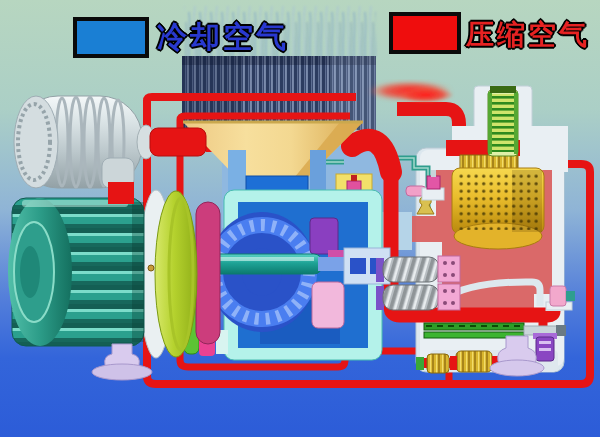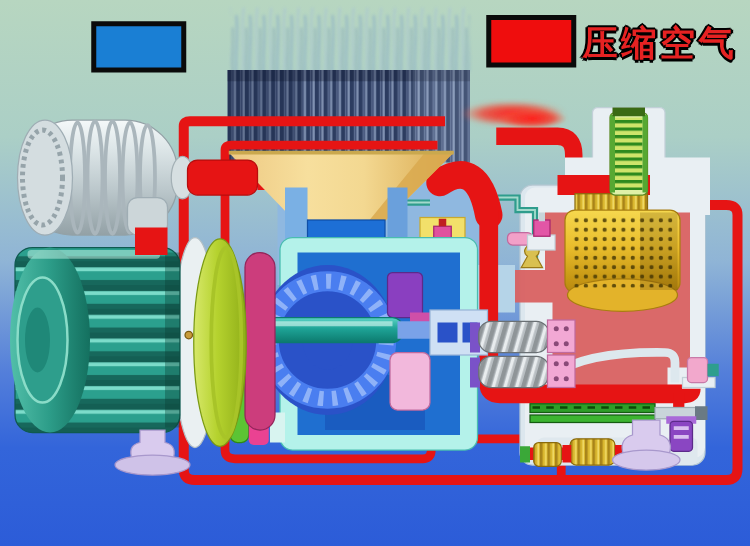--- a/index.html
+++ b/index.html
@@ -339,14 +339,15 @@
 
 <g>
   <path d="M506,336 h22 v12 q10,3 8,13 l-3,6 h-32 l-3,-6 q-2,-10 8,-13 z" fill="#d9cbee" stroke="#a898cc"></path>
   <ellipse cx="517" cy="368" rx="27" ry="8" fill="#d5c8ec" stroke="#a898cc"></ellipse>
 </g>
 
 <rect x="75" y="19" width="72" height="37" fill="#1a7fd4" stroke="#0a0a0a" stroke-width="4"></rect>
 <rect x="391" y="14" width="68" height="38" fill="#ef0d0d" stroke="#0a0a0a" stroke-width="4"></rect>
 </svg>
 
+<div class="legend-label cool">冷却空气</div>
 <div class="legend-label comp">压缩空气</div>
 </div>
 
 </body></html>

